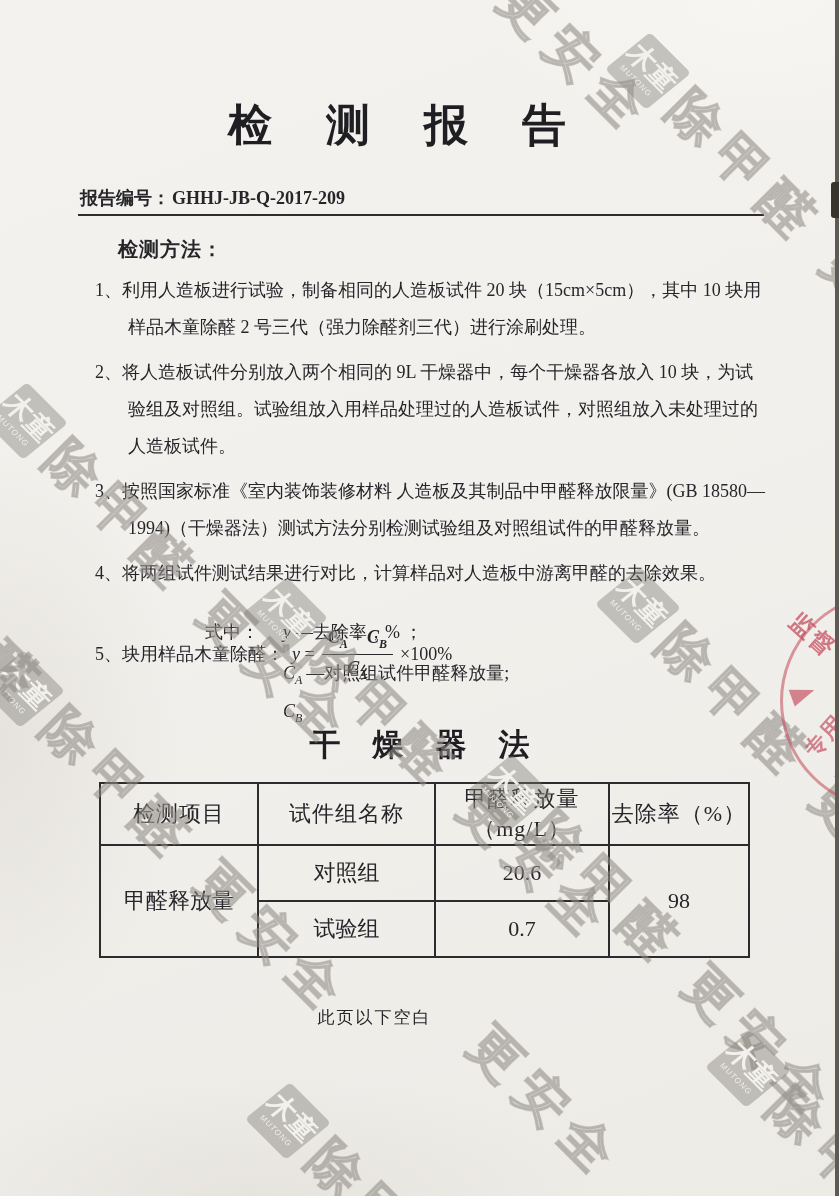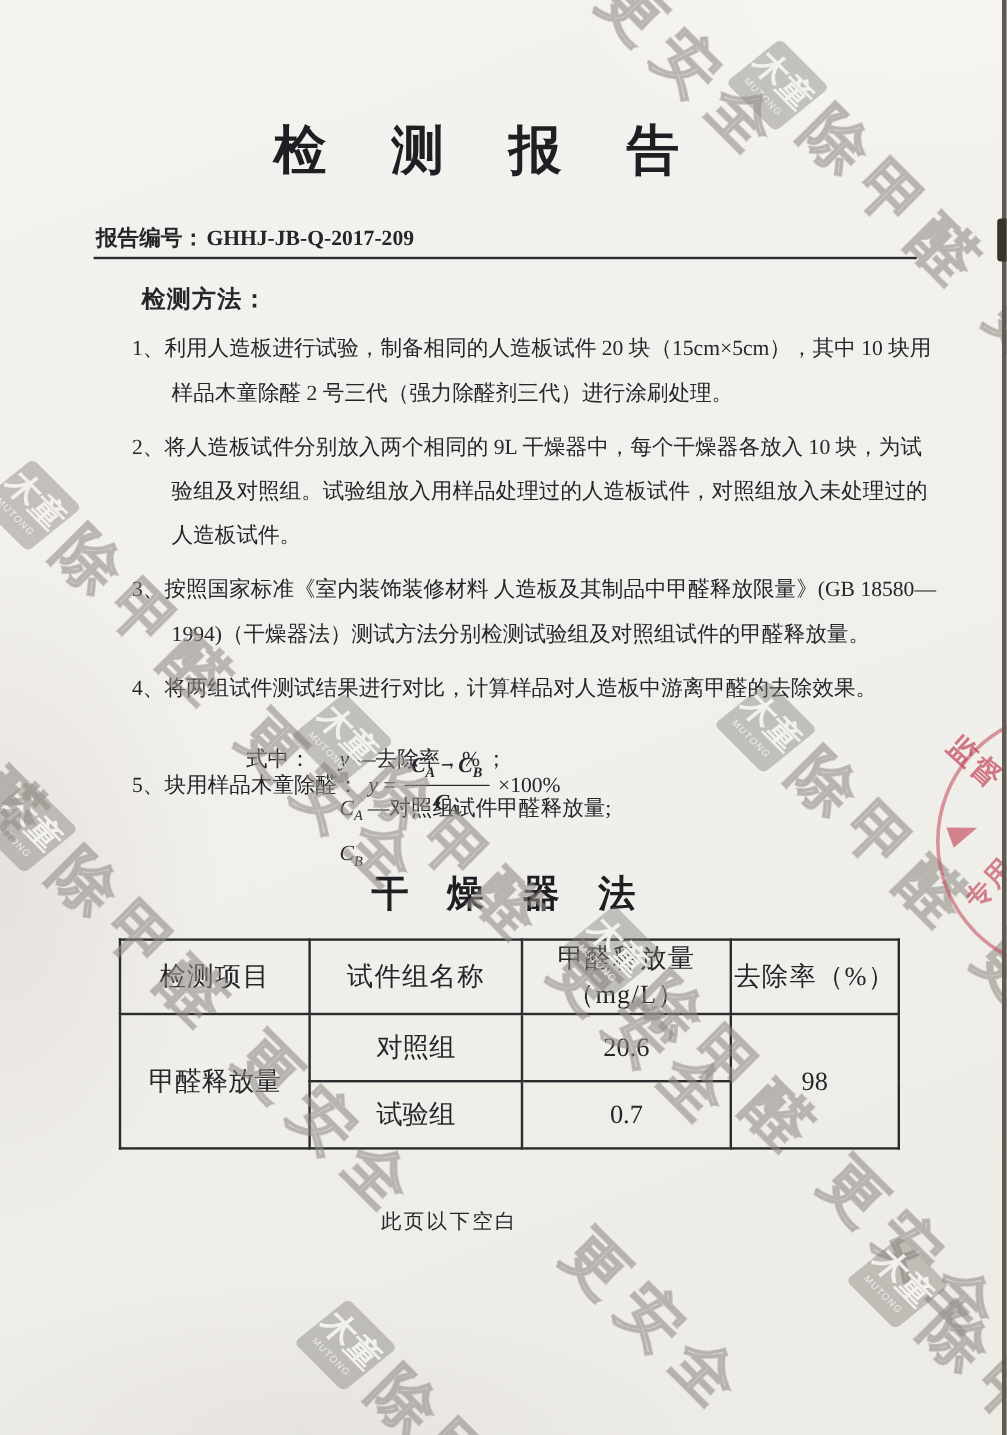--- a/index.html
+++ b/index.html
@@ -16,21 +16,21 @@
   
   .doc-title { position:absolute; top:96px; left:228px; font-size:44px; font-weight:bold;
     letter-spacing:54px; white-space:nowrap; color:#1f1f23; }
   .report-row { position:absolute; top:186px; left:80px; width:684px; display:flex;
     justify-content:space-between; font-size:18px; font-weight:bold; }
   .report-left span { margin-right:2px; }
   .report-right span { margin-left:16px; letter-spacing:3px; }
   .hr { position:absolute; top:214px; left:78px; width:686px; height:2px; background:#2e2e32; }
   
   .method-heading { position:absolute; top:236px; left:94px; font-size:20px; font-weight:bold; letter-spacing:1px;margin-left:24px; }
-  .method-list { position:absolute; top:272px; left:110px; width:672px; font-size:18px; line-height:37px; }
+  .method-list { position:absolute; top:272px; left:95px; width:672px; font-size:18px; line-height:37px; }
   .mi { padding-left:33px; text-indent:-33px; margin-bottom:8px; }
   .mi-formula { display:flex; align-items:center; margin-top:16px; padding-left:0; text-indent:0; }
   .formula { display:inline-flex; align-items:center; margin-left:8px; font-size:18px; }
   .ital { font-style:italic; }
   .formula sub, .sym sub { font-size:12px; font-style:italic; }
   .frac { display:inline-flex; flex-direction:column; align-items:center; line-height:1.25; margin:18px 7px;font-weight:bold; }
   .frac-num { border-bottom:1.6px solid #2a2a2e; padding:0 6px 2px; }
   .frac-den { padding-top:2px; }
   .legend { position:absolute; top:620px; left:205px; font-size:18px; }
   .legend-line { display:flex; align-items:baseline; margin-bottom:14px; }

